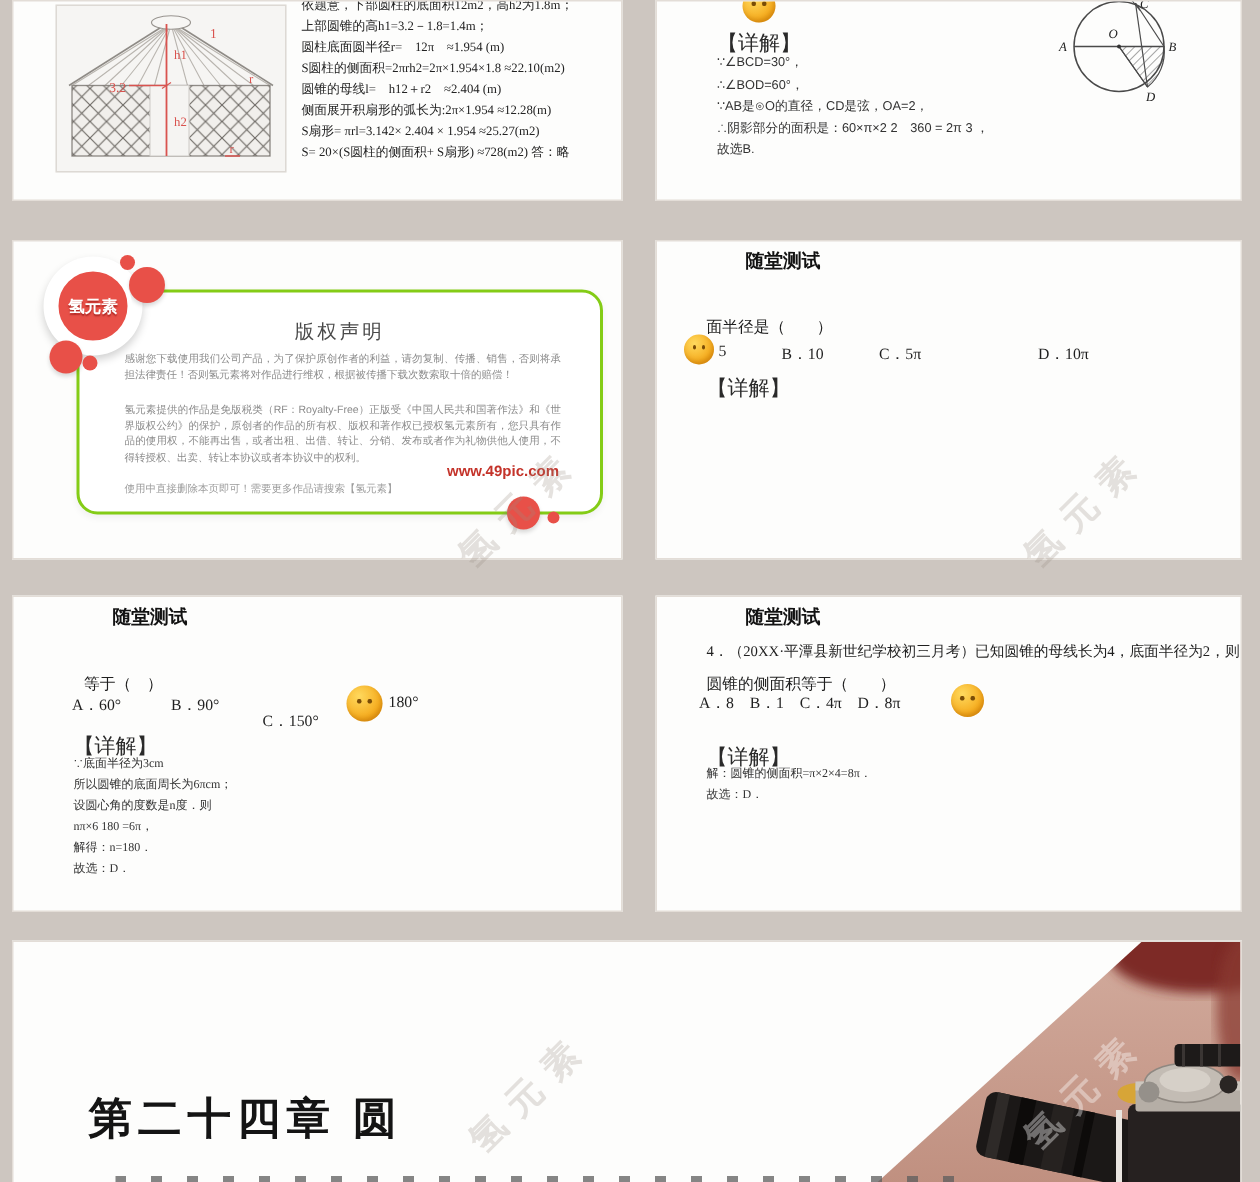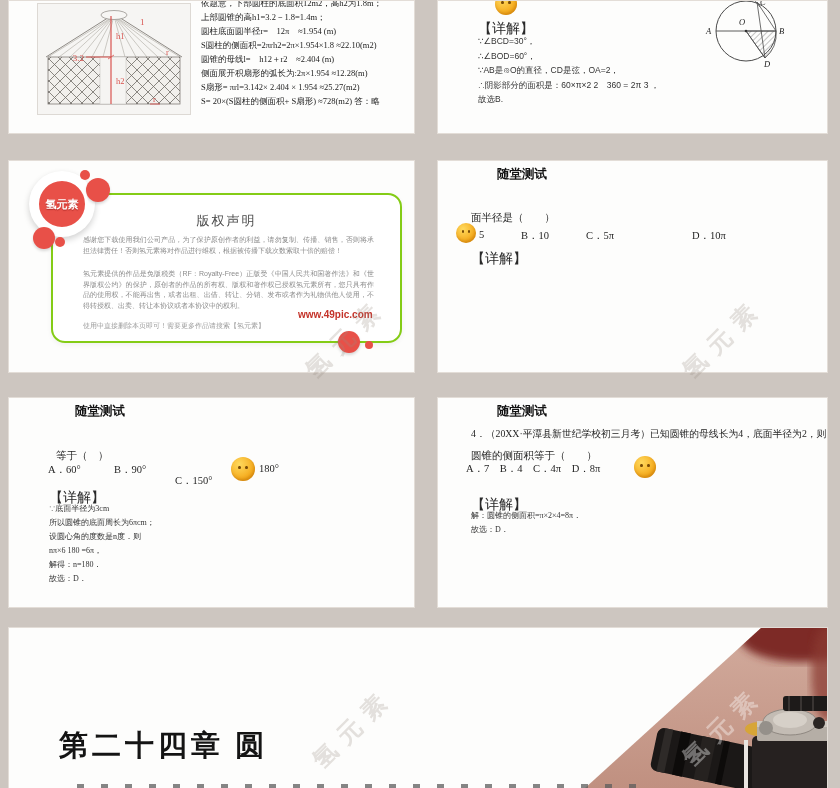--- a/index.html
+++ b/index.html
@@ -198,21 +198,21 @@
       <div>nπ×6 180 =6π，</div>
       <div>解得：n=180．</div>
       <div>故选：D．</div>
     </div>
   </div>
 
   <div class="panel" style="left:437px;top:397px;width:391px;height:211px;">
     <div class="qheader" style="left:13px;top:5px;">随堂测试</div>
     <div class="qline" style="left:33px;top:30px;font-size:9.8px;text-align:right;">4．（20XX·平潭县新世纪学校初三月考）已知圆锥的母线长为4，底面半径为2，则</div>
     <div class="qline" style="left:33px;top:51px;">圆锥的侧面积等于（　　）</div>
-    <span class="opt" style="left:28px;top:64px;">A．7　B．4　C．4π　D．8π</span>
+    <span class="opt" style="left:28px;top:64px;">A．8　B．1　C．4π　D．8π</span>
     <span class="emoji" style="left:196px;top:58px;width:22px;height:22px;"></span>
     <div class="dhead" style="left:33px;top:98px;">【详解】</div>
     <div class="dlines" style="left:33px;top:111px;">
       <div>解：圆锥的侧面积=π×2×4=8π．</div>
       <div>故选：D．</div>
     </div>
   </div>
 
   <div class="panel" style="left:8px;top:627px;width:820px;height:209px;">
     <svg class="photo" width="820" height="161" viewBox="0 0 820 161">

